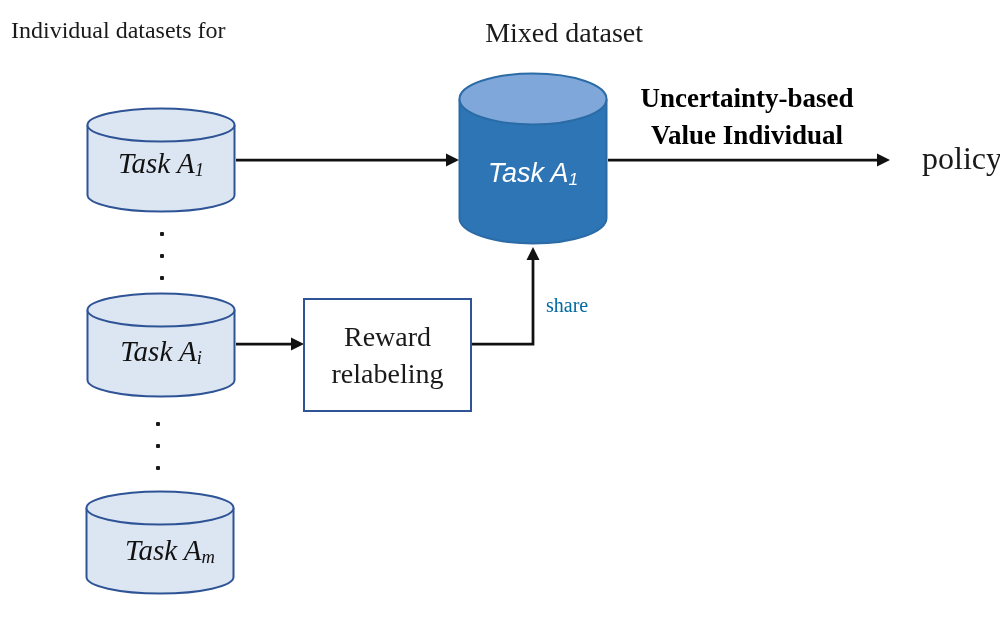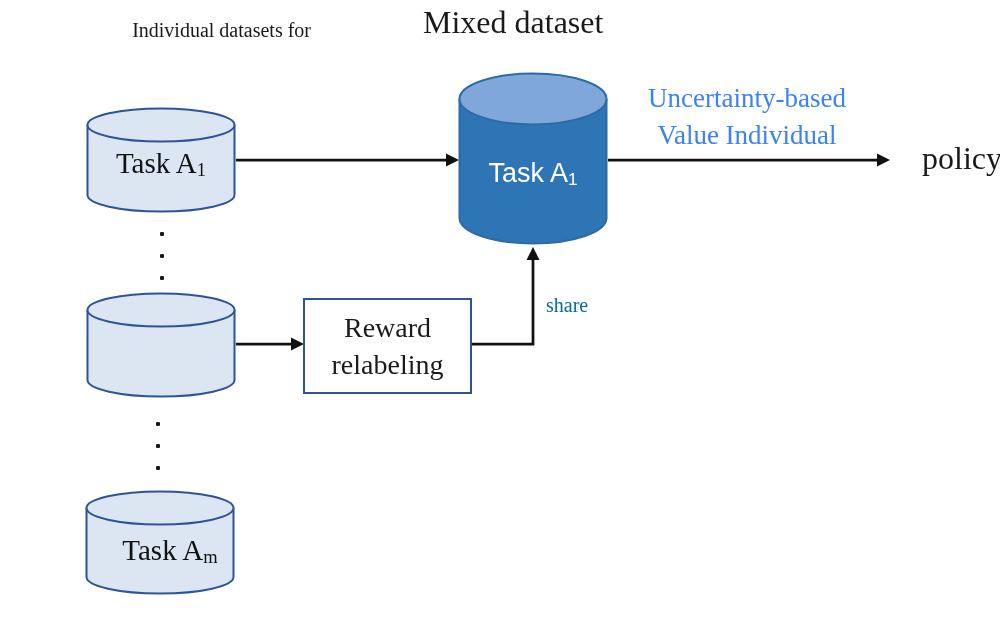--- a/index.html
+++ b/index.html
@@ -7,58 +7,58 @@
     position:relative; width:1000px; height:619px; background:#ffffff;
     font-family:"Liberation Serif","DejaVu Serif",serif; color:#1a1a1a;
     overflow:hidden;
   }
   .abs { position:absolute; }
 
   
   #connectors { position:absolute; left:0; top:0; width:1000px; height:619px; z-index:1; }
 
   
-  .cyl { position:absolute; z-index:2; }
+  .cyl { position:absolute; z-index:2;font-style:italic; }
   .cyl svg { display:block; }
   .cyl-label {
     position:absolute; left:0; width:100%; text-align:center;
     font-size:29px; color:#111; line-height:1; white-space:nowrap;
   }
   .cyl-label sub, .mixed-label sub {
     font-size:0.64em; line-height:0; position:relative; top:0.16em; vertical-align:baseline;
   }
   .mixed-label {
     position:absolute; left:0; width:100%; text-align:center;
     font-family:"Liberation Sans","DejaVu Sans",sans-serif;
     font-size:27px; color:#ffffff; line-height:1; white-space:nowrap;
   }
 
   
   .title-left {
-    left:11px; top:10px; width:300px; text-align:right;
-    font-size:20px; line-height:40px; z-index:3;
+    left:11px; top:10px; width:300px; text-align:left;
+    font-size:24px; line-height:40px; z-index:3;
   }
   .title-mixed {
-    left:423px; top:5px; width:220px; text-align:left;
-    font-size:32px; line-height:34px; z-index:3;
+    left:423px; top:16px; width:220px; text-align:right;
+    font-size:28px; line-height:34px; z-index:3;
   }
   .uncertainty {
     left:622px; top:80px; width:250px; text-align:center;
-    font-size:27px; line-height:37px; color:#3b82f6; z-index:3;
+    font-size:27px; line-height:37px; color:#000000; z-index:3;font-weight:bold;
   }
   .share-label {
     left:546px; top:294px; font-size:20px; color:#0369a1; z-index:3; line-height:1.1;
   }
   .policy-label {
     left:902px; top:141px; font-size:32px; z-index:3; line-height:1.1;margin-left:20px;
   }
 
   
   .reward-box {
-    left:303px; top:298px; width:169px; height:96px; box-sizing:border-box;
+    left:303px; top:298px; width:169px; height:114px; box-sizing:border-box;
     background:#ffffff; border:2px solid #2F5496; z-index:2;
     display:flex; flex-direction:column; align-items:center; justify-content:center;
     font-size:28px; line-height:37px; text-align:center;
   }
 
   
   .dots { display:flex; flex-direction:column; align-items:center; z-index:2; }
   .dots i {
     display:block; width:4px; height:4px; background:#1a1a1a; border-radius:1px;
   }
@@ -110,20 +110,23 @@
     <i></i>
       <i></i>
       <i></i>
   </div>
 
   <div class="cyl" style="left:86px; top:292px; width:150px; height:106px;">
     <svg width="150" height="106" viewBox="0 0 150 106">
       <path d="M1.5,18 V88 A73.5,16.5 0 0 0 148.5,88 V18" fill="#DCE6F3" stroke="#2F5496" stroke-width="2"></path>
       <ellipse cx="75" cy="18" rx="73.5" ry="16.5" fill="#DCE6F3" stroke="#2F5496" stroke-width="2"></ellipse>
     </svg>
+    <div class="cyl-label" style="top:45px;">
+      <span>Task A</span><sub>i</sub>
+    </div>
   </div>
 
   <div class="abs dots dots-b">
     <i></i>
       <i></i>
       <i></i>
   </div>
 
   <div class="cyl" style="left:85px; top:490px; width:150px; height:105px;">
     <svg width="150" height="105" viewBox="0 0 150 105">

